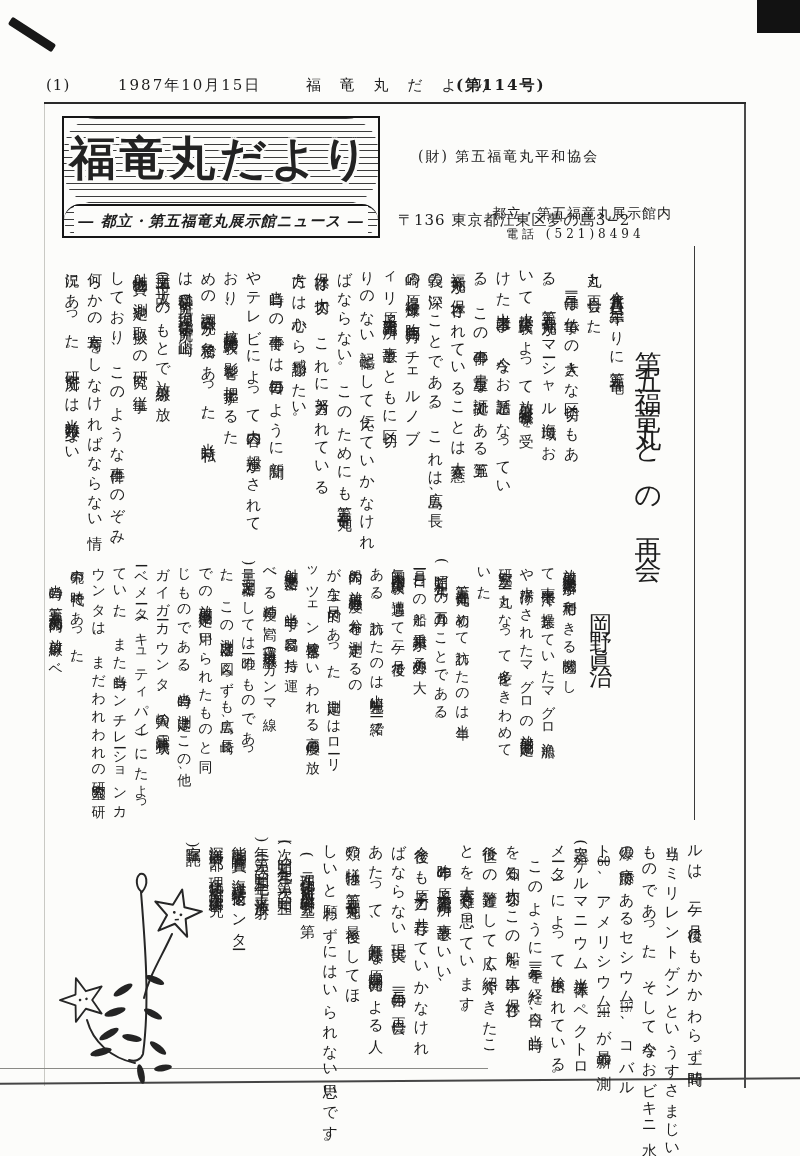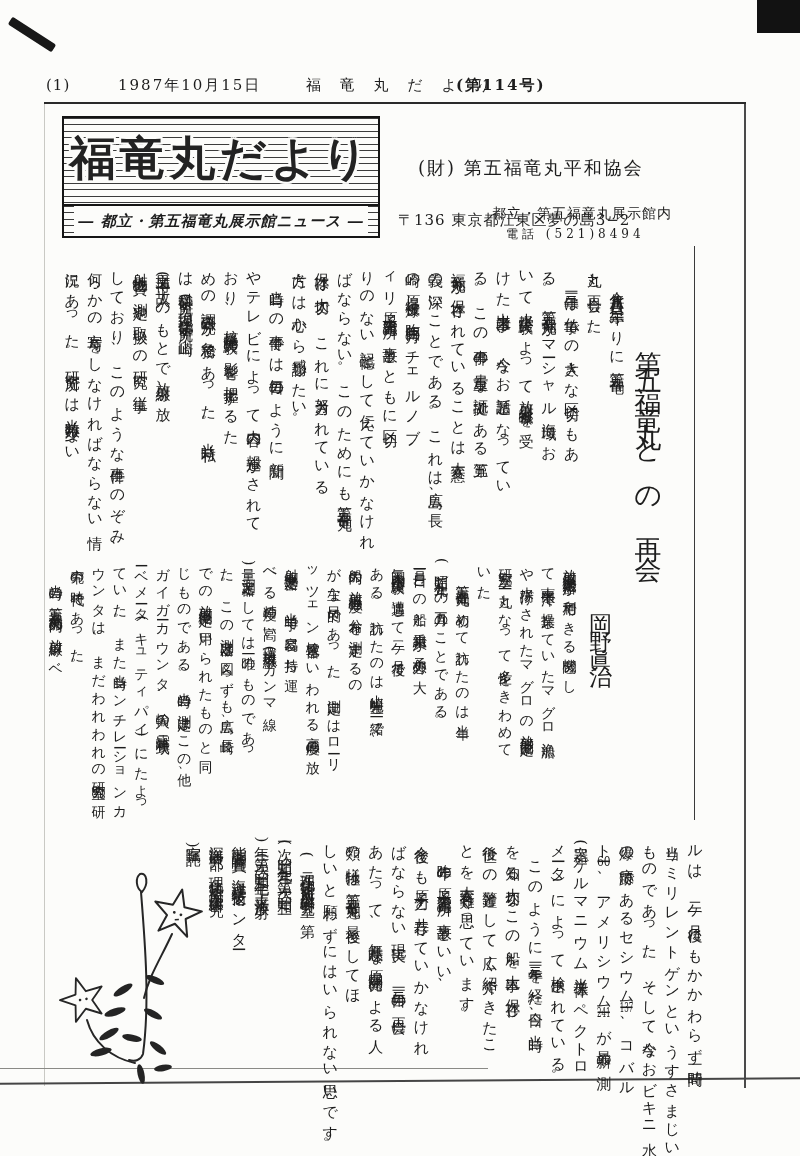--- a/index.html
+++ b/index.html
@@ -18,41 +18,42 @@
   #hdr-rule { position:absolute; left:44px; top:102px; width:702px; height:2px; background:#2a2a2a; }
 
   
   #mast-box {
     position:absolute; left:62px; top:116px; width:318px; height:122px;
     border:2px solid #151515; box-sizing:border-box; background:#fcfcfa;
     display:flex; flex-direction:column;
   }
   .stripes {
     background:repeating-linear-gradient(to bottom,#3c3c3c 0 1px,rgba(0,0,0,0) 1px 6.5px);
+    border-radius:32px;
   }
   #mast-logo-area { flex:1; position:relative; }
   #mast-logo {
     position:absolute; left:0; right:0; top:50%; transform:translateY(-54%);
     text-align:center; font-size:46px; font-weight:bold; letter-spacing:4px;
     color:#222;
     text-shadow:-2px 0 0 #fcfcfa,2px 0 0 #fcfcfa,0 -2px 0 #fcfcfa,0 2px 0 #fcfcfa,
                 -2px -2px 0 #fcfcfa,2px 2px 0 #fcfcfa,-2px 2px 0 #fcfcfa,2px -2px 0 #fcfcfa,
                 -3px 0 0 #fcfcfa,3px 0 0 #fcfcfa;
     white-space:nowrap;
   }
   #mast-tagrow { border-top:2px solid #151515; height:30px; position:relative; }
   #mast-taginner {
     position:absolute; left:10px; right:10px; top:0; bottom:0; background:#fcfcfa;
     display:flex; align-items:center; justify-content:center;
     font-size:15px; font-weight:bold; letter-spacing:1px; white-space:nowrap;font-style:italic;
   }
 
   
   .pub-line { position:absolute; white-space:nowrap; }
-  #pub-name { left:418px; top:156px; font-size:18px; letter-spacing:2px; }
+  #pub-name { left:418px; top:148px; font-size:14px; letter-spacing:2px; }
   #pub-addr1 { left:398px; top:183px; font-size:15px; letter-spacing:1px;margin-top:28px; }
   #pub-addr2 { left:492px; top:205px; font-size:14px; letter-spacing:1px; }
   #pub-phone { left:506px; top:226px; font-size:12px; letter-spacing:4px; }
 
   
   .vrule { position:absolute; background:#3a3a3a; }
   #rule-right { left:744px; top:104px; width:2px; height:984px; background:#4a4a4a; }
   #rule-inner { left:694px; top:246px; width:1px; height:574px; }
   #rule-left  { left:44px;  top:104px; width:1px; height:982px; background:#c9c9c4; }
   #rule-bottom  { position:absolute; left:0; top:1080px; width:800px; height:2px; background:#454545; transform:rotate(-0.4deg); }

